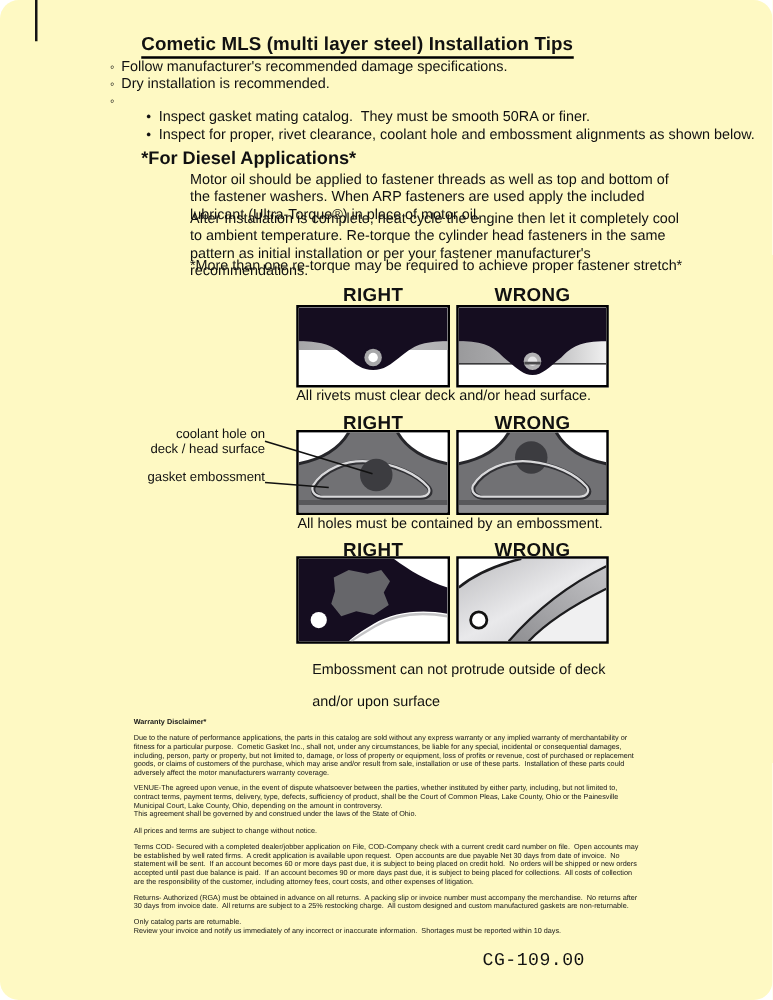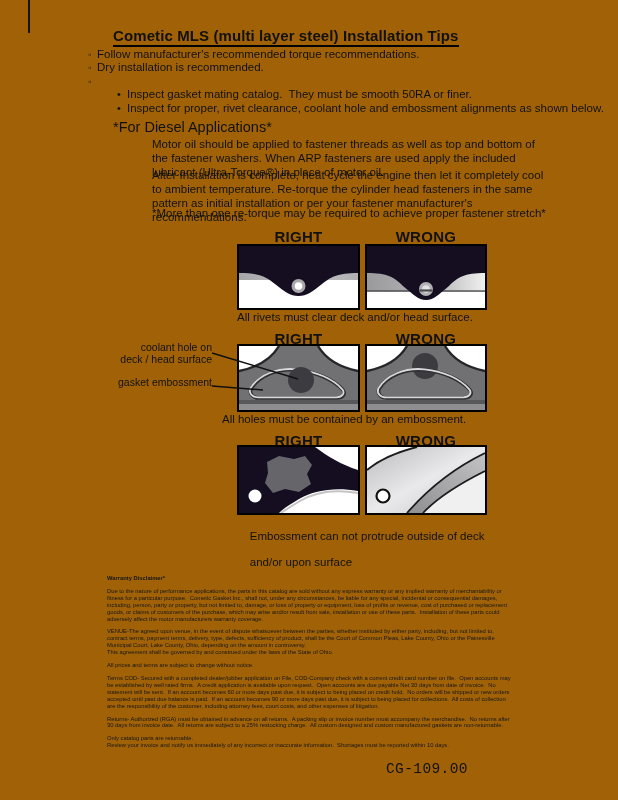--- a/index.html
+++ b/index.html
@@ -1,44 +1,44 @@
 <!DOCTYPE html>
 <html><head>
 <meta charset="utf-8">
 <style>
   html,body{margin:0;padding:0;background:#ffffff;}
   .page{
-    position:relative;width:618px;height:800px;background:#a16207;overflow:hidden;
-    font-family:"Liberation Sans",sans-serif;color:#111;
+    position:relative;width:618px;height:800px;background:#fef9c3;overflow:hidden;
+    font-family:"Liberation Sans",sans-serif;color:#111;border-radius:15px;
   }
   .abs{position:absolute;}
   .topmark{left:28px;top:0;width:2px;height:33px;background:#141414;}
   .title{
     left:113px;top:27px;font-size:15px;font-weight:bold;letter-spacing:0.1px;
     border-bottom:2px solid #000;padding-bottom:1px;white-space:nowrap;
   }
   .bullets{left:88px;top:48px;font-size:11.5px;line-height:13.4px;}
   .brow{display:flex;white-space:pre-wrap;}
   .brow .mk{width:9px;flex:0 0 9px;font-size:10px;}
   .brow.sub{margin-left:29px;}
   .brow.sub .mk{width:10px;flex:0 0 10px;font-size:11px;}
-  .diesel-h{left:113px;top:119px;font-size:14.5px;font-weight:normal;}
+  .diesel-h{left:113px;top:119px;font-size:14.5px;font-weight:bold;}
   .para{left:113px;width:399px;font-size:11.5px;line-height:14px;white-space:pre-wrap;margin-left:39px;}
   .p1{top:137px;}
   .p2{top:168px;}
   .pnote{top:206px;}
   .dg-h{font-size:15px;font-weight:bold;text-align:center;letter-spacing:0.3px;}
   .dg-h.r1{top:228px;} .dg-h.r2{top:330px;} .dg-h.r3{top:432px;}
   .dg-h.lft{left:237px;width:123px;} .dg-h.rgt{left:365px;width:122px;}
   .panel{border:2px solid #000;box-sizing:border-box;background:#fff;}
   .panel svg{display:block;width:100%;height:100%;}
   .pr1{top:244px;height:66px;} .pr2{top:344px;height:68px;} .pr3{top:445px;height:70px;}
   .plft{left:237px;width:123px;} .prgt{left:365px;width:122px;}
   .caption{font-size:11.5px;line-height:13px;white-space:pre-wrap;color:#111;}
-  .cap1{left:237px;top:311px;} .cap2{left:222px;top:413px;} .cap3{left:237px;top:517px;}
+  .cap1{left:237px;top:311px;} .cap2{left:238px;top:413px;} .cap3{left:237px;top:517px;}
   .sidelabel{font-size:10.5px;line-height:11.5px;text-align:right;color:#111;}
   .lbl-coolant{left:105px;top:342px;width:107px;text-align:right;}
   .lbl-emboss{left:105px;top:377px;width:107px;}
   .ptr-overlay{left:205px;top:345px;width:110px;height:50px;z-index:6;pointer-events:none;}
   .legal{left:107px;top:575px;width:406px;font-size:5.8px;line-height:6.9px;color:#161616;}
   .legal .lh{font-weight:bold;margin:0 0 6px 0;}
   .legal p{margin:0 0 6px 0;white-space:pre-wrap;}
   .legal p.tight{margin:0;}
   .footer-code{left:386px;top:761px;font-size:14.5px;letter-spacing:0.4px;color:#111;font-family:Liberation Mono, monospace;}
 </style>
@@ -47,21 +47,21 @@
 
 <div class="page">
 
   <div class="abs topmark"></div>
 
   <div class="abs title">Cometic MLS (multi layer steel) Installation Tips</div>
 
   <div class="abs bullets">
     <div class="brow">
       <span class="mk">◦</span>
-      <span>Follow manufacturer's recommended torque recommendations.</span>
+      <span>Follow manufacturer's recommended damage specifications.</span>
     </div>
     <div class="brow">
       <span class="mk">◦</span>
       <span>Dry installation is recommended.</span>
     </div>
     <div class="brow">
       <span class="mk">◦</span>
     </div>
     <div class="brow sub">
       <span class="mk">•</span>

